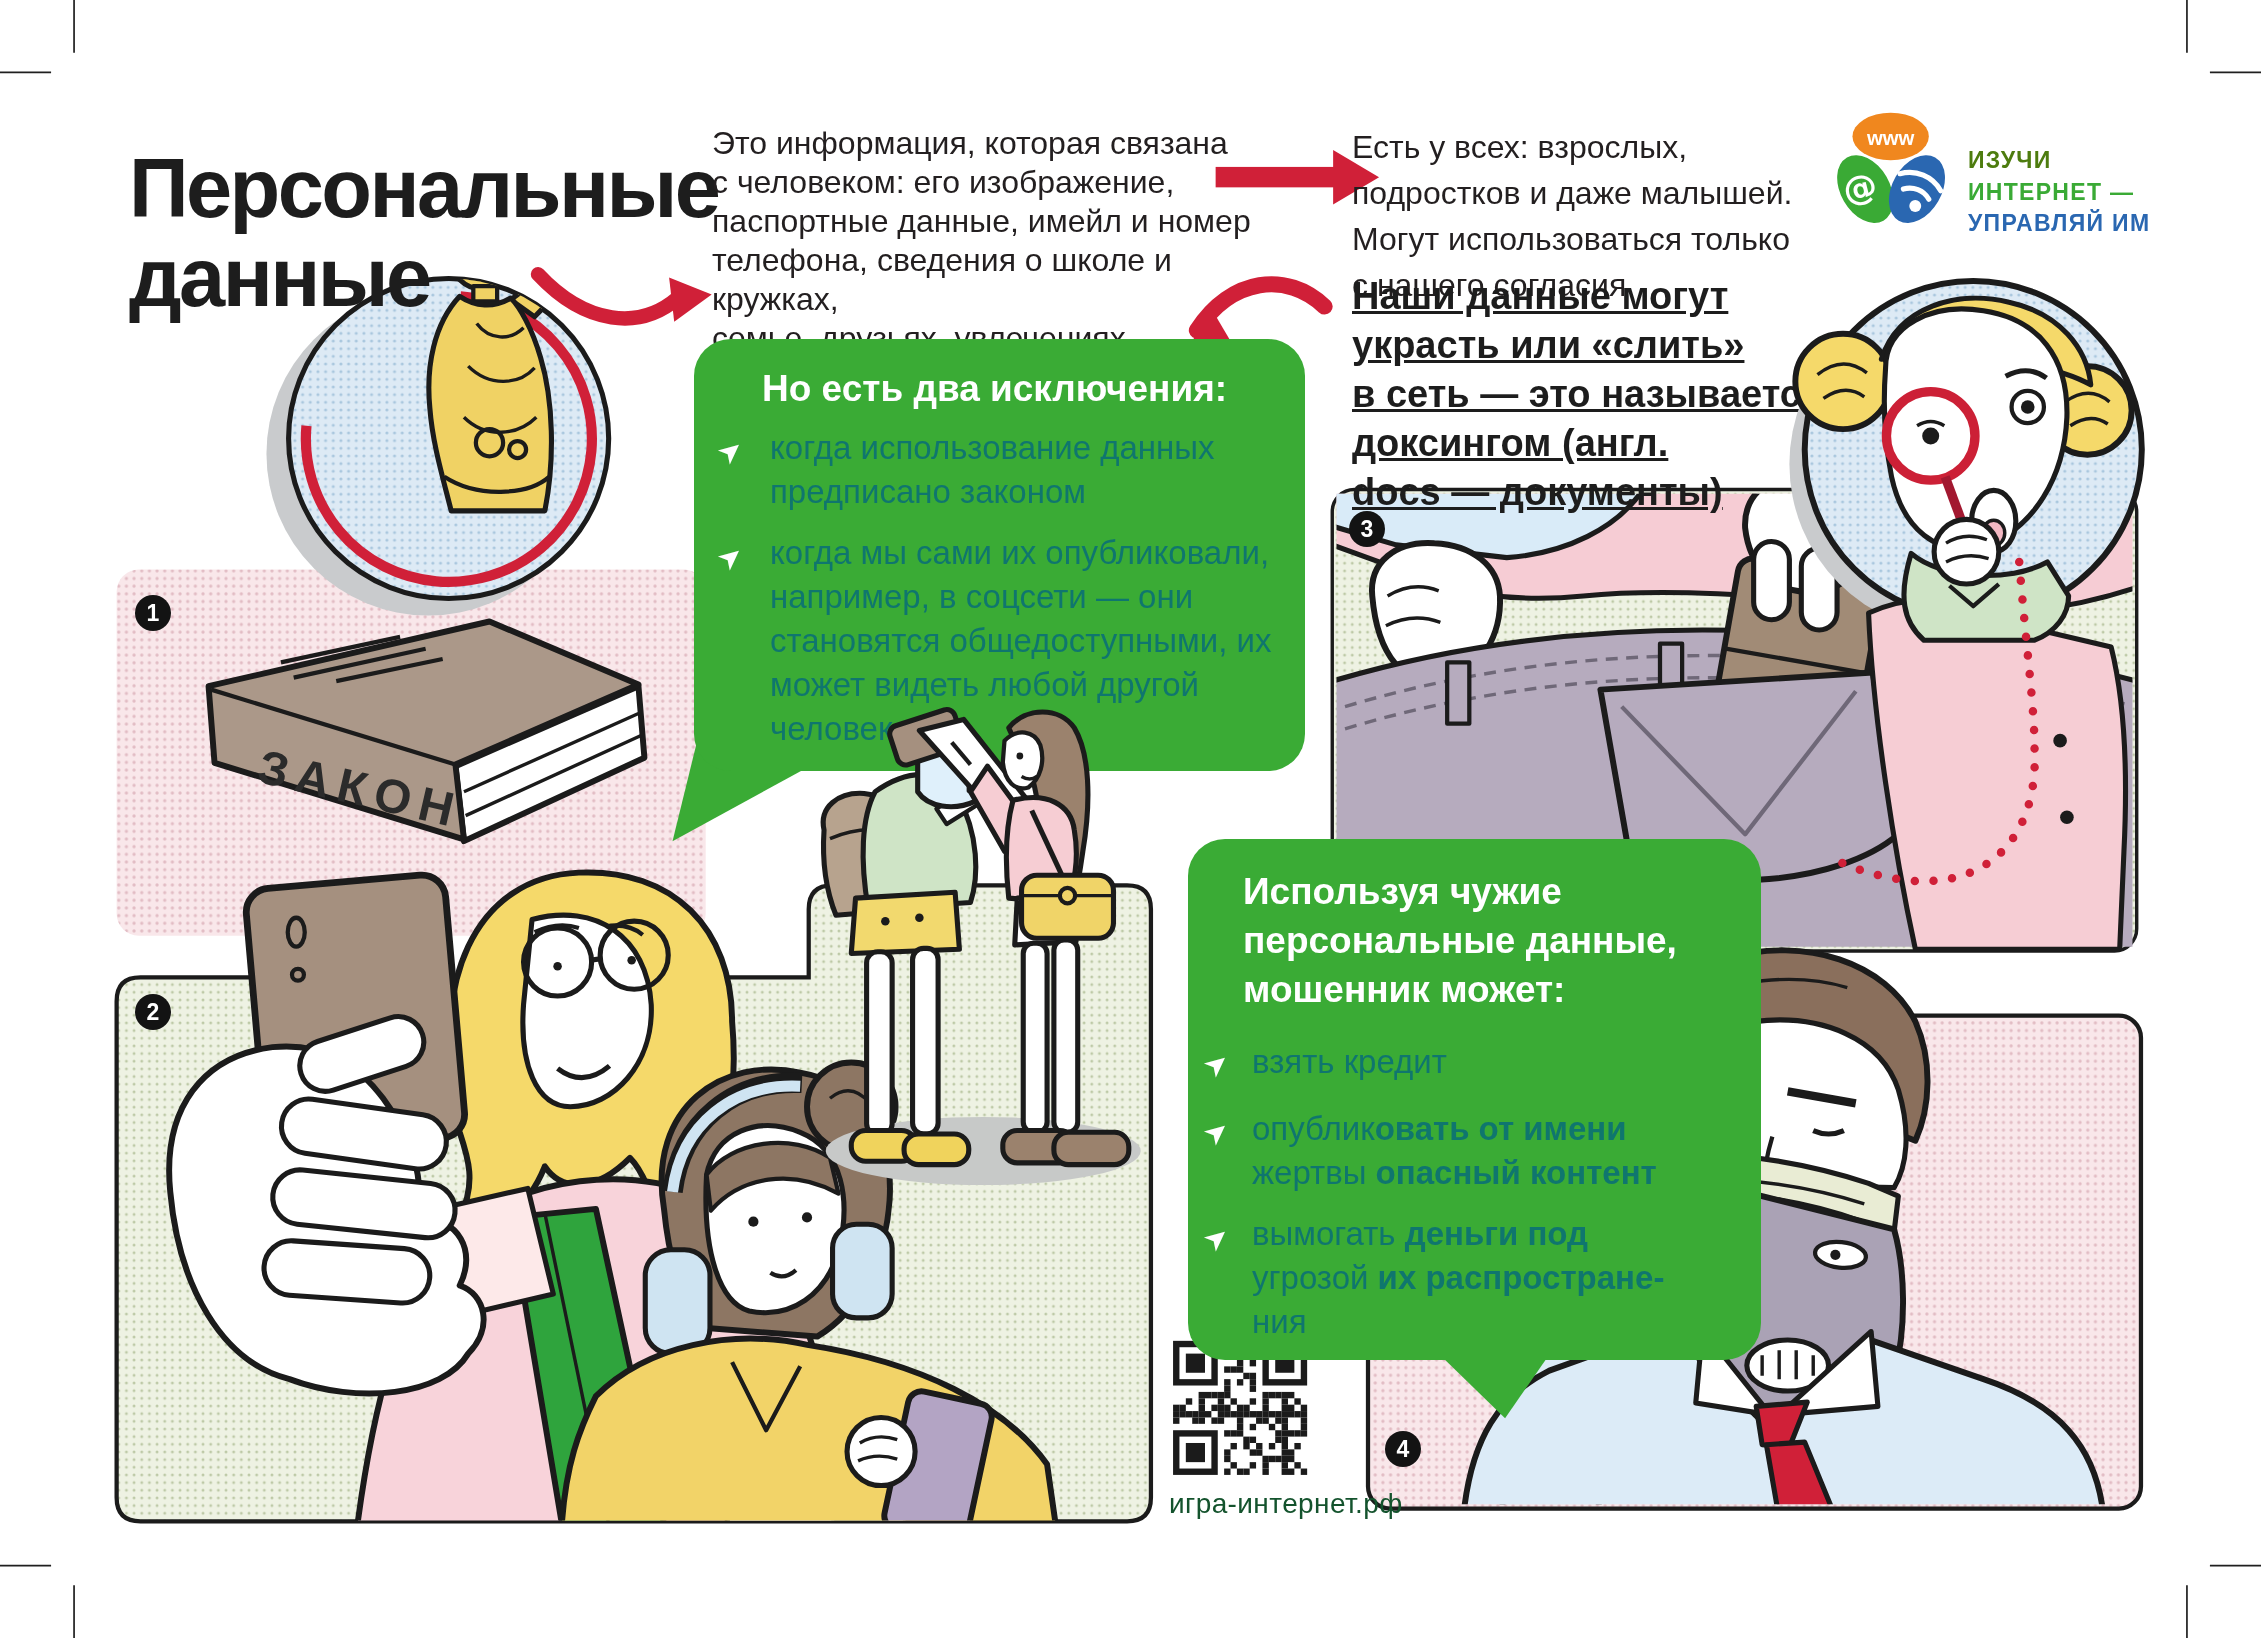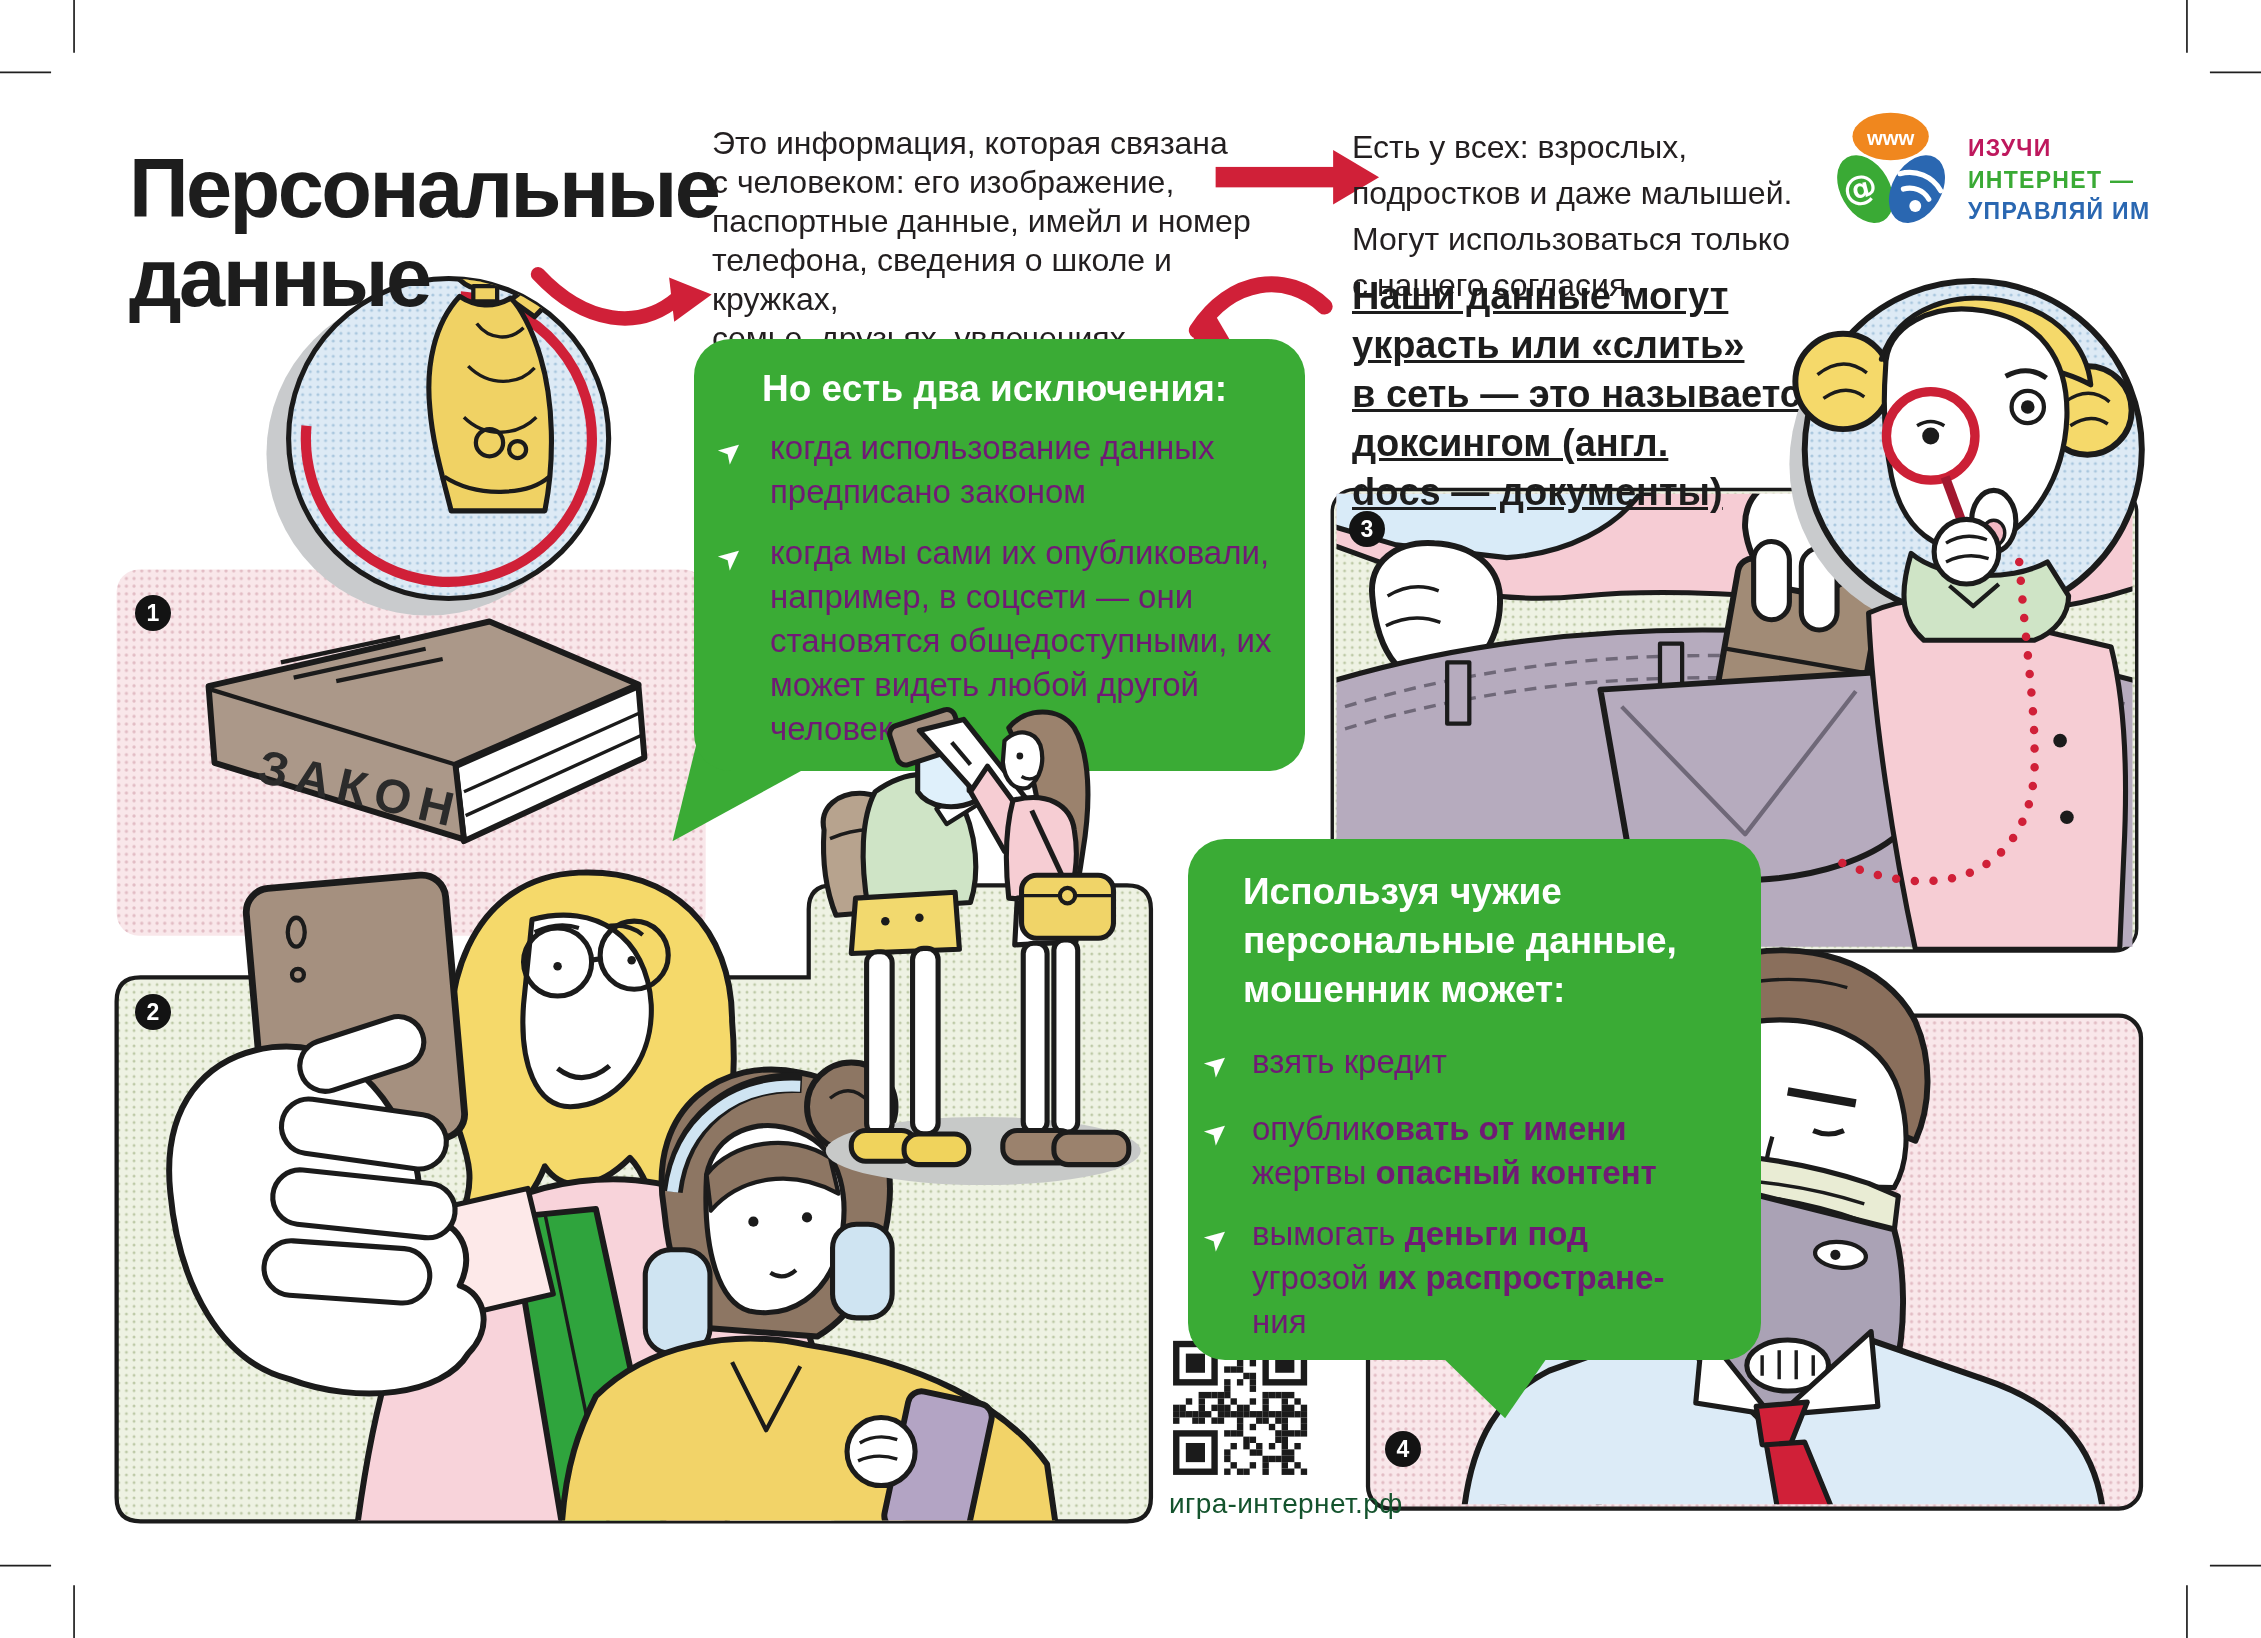--- a/index.html
+++ b/index.html
@@ -9,26 +9,26 @@
   svg.layer{position:absolute;left:0;top:0;}
   .pre{white-space:pre-line;}
   .title{left:129px;top:144px;font-size:83px;line-height:89px;font-weight:bold;letter-spacing:-2.6px;color:#1d1d1d;}
   .intro{left:712px;top:124px;font-size:32px;line-height:39px;width:579px;}
   .everyone{left:1352px;top:124px;font-size:32px;line-height:46px;width:477px;}
   .doxxing{left:1352px;top:272px;font-size:38px;line-height:49px;font-weight:bold;width:494px;color:#1d1d1d;text-decoration:underline;}
   .gbox{background:#3aab35;border-radius:37px;}
   .box1{left:694px;top:339px;width:611px;height:432px;}
   .box2{left:1188px;top:839px;width:573px;height:521px;}
   .gb-title{color:#fff;font-weight:bold;font-size:37px;line-height:49px;}
-  .gb-text{color:#701a75;font-size:33px;line-height:44px;}
+  .gb-text{color:#0f766e;font-size:33px;line-height:44px;}
   .arr{color:#fff;font-size:29px;font-family:"DejaVu Sans",sans-serif;display:inline-block;transform:rotate(-40deg);}
   .badge{background:#131313;color:#fff;border-radius:50%;width:36px;height:36px;
          display:flex;align-items:center;justify-content:center;font-weight:bold;font-size:23px;}
   .logo-text{left:1968px;top:133px;font-weight:bold;font-size:23px;line-height:31.5px;letter-spacing:1.3px;}
-  .lo-orange{color:#be185d;}.lo-green{color:#3aaa35;}.lo-blue{color:#2a67b1;}
+  .lo-orange{color:#4d7c0f;margin-top:12px;}.lo-green{color:#3aaa35;}.lo-blue{color:#2a67b1;}
   .footer-site{left:1169px;top:1488px;font-size:28px;color:#14532d;letter-spacing:0.4px;}
 </style>
 </head>
 <body>
 
 <div class="poster">
 
   <svg class="layer" width="2261" height="1638" viewBox="0 0 2656 1924">
     <defs>
       <pattern id="pinkDots" width="9" height="9" patternUnits="userSpaceOnUse">

